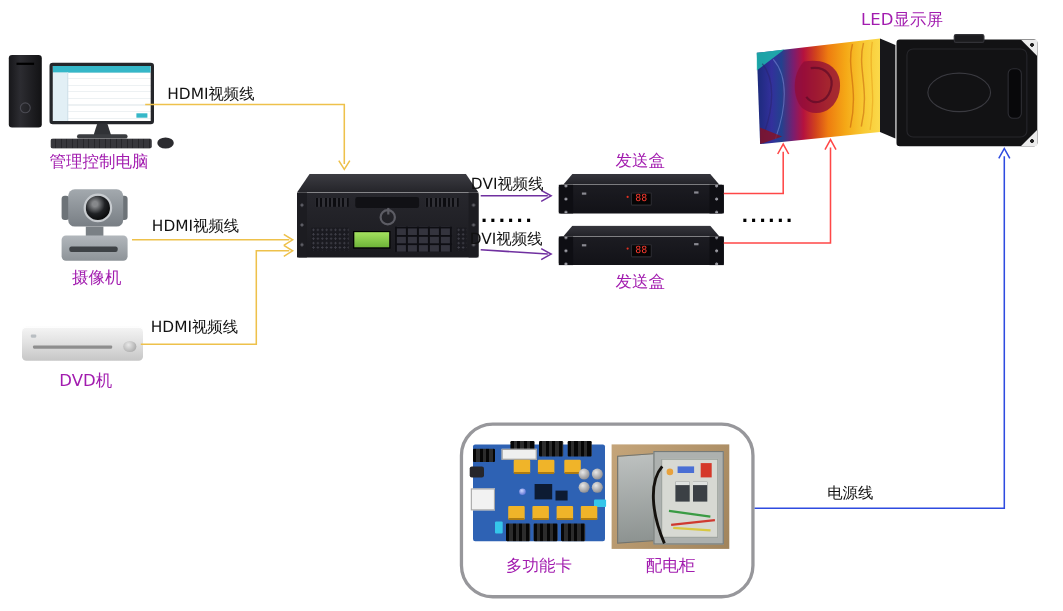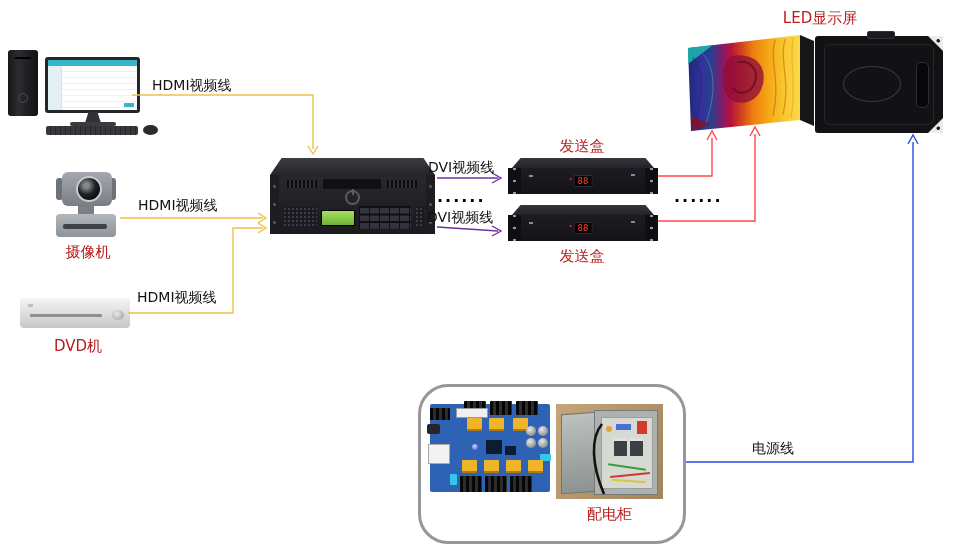--- a/index.html
+++ b/index.html
@@ -1,21 +1,21 @@
 <!DOCTYPE html>
 <html style="--hdmi: #EEC14B; --dvi: #7030A0; --datacable: #FF4747; --power: #2E4BE0; --led: #FF3B30;"><head>
 <meta charset="utf-8">
 <style>
   html,body{margin:0;padding:0;background:#fff;}
   .canvas{position:relative;width:966px;height:555px;background:#fff;overflow:hidden;
           font-family:"DejaVu Sans","Liberation Sans",sans-serif;color:#111;}
   .abs{position:absolute;}
   
   .lbl{position:absolute;font-size:14px;color:#111;white-space:nowrap;z-index:6;}
-  .devlbl{position:absolute;font-size:15px;color:#b91c1c;text-align:center;z-index:6;font-weight:500;}
+  .devlbl{position:absolute;font-size:15px;color:#a21caf;text-align:center;z-index:6;font-weight:500;}
   .dots{position:absolute;font-weight:900;font-size:16px;letter-spacing:2px;color:#000;z-index:6;line-height:1;}
   
   .wires{position:absolute;left:0;top:0;z-index:5;pointer-events:none;}
   .wires path{fill:none;stroke-width:1.4px;}
   .line-hdmi{stroke:var(--hdmi);}
   .line-dvi{stroke:var(--dvi);}
   .line-data{stroke:var(--datacable);}
   .line-power{stroke:var(--power);}
   
   .tower{left:8px;top:50px;width:30px;height:66px;border-radius:3px;
@@ -147,20 +147,21 @@
     <div class="screen">
       <div class="screen-header"></div>
       <div class="screen-side"></div>
       <div class="screen-btn"></div>
     </div>
   </div>
   <div class="abs stand"></div>
   <div class="abs standbase"></div>
   <div class="abs keyboard"></div>
   <div class="abs mouse"></div>
+  <div class="devlbl" style="left:15px;top:138px;width:150px;">管理控制电脑</div>
 
   <div class="abs camera">
     <div class="cam-hingeL"></div>
     <div class="cam-hingeR"></div>
     <div class="cam-head"></div>
     <div class="cam-lens"></div>
     <div class="cam-neck"></div>
     <div class="cam-base">
       <div class="cam-slot"></div>
     </div>
@@ -280,20 +281,21 @@
     <div class="cyan" style="left:110px;top:50px;width:11px;height:7px;"></div>
     <div class="cyan" style="left:20px;top:70px;width:7px;height:11px;"></div>
     <div class="relay" style="left:32px;top:56px;"></div>
     <div class="relay" style="left:54px;top:56px;"></div>
     <div class="relay" style="left:76px;top:56px;"></div>
     <div class="relay" style="left:98px;top:56px;"></div>
     <div class="term" style="left:30px;top:72px;width:22px;height:16px;"></div>
     <div class="term" style="left:55px;top:72px;width:22px;height:16px;"></div>
     <div class="term" style="left:80px;top:72px;width:22px;height:16px;"></div>
   </div>
+  <div class="devlbl" style="left:428px;top:505px;width:124px;">多功能卡</div>
 
   <div class="abs cab">
     <div class="cab-door"></div>
     <div class="cab-body">
       <div class="cab-int">
         <div class="cab-orange"></div>
         <div class="cab-red"></div>
         <div class="cab-blue"></div>
         <div class="cab-k1"></div>
         <div class="cab-k2"></div>

